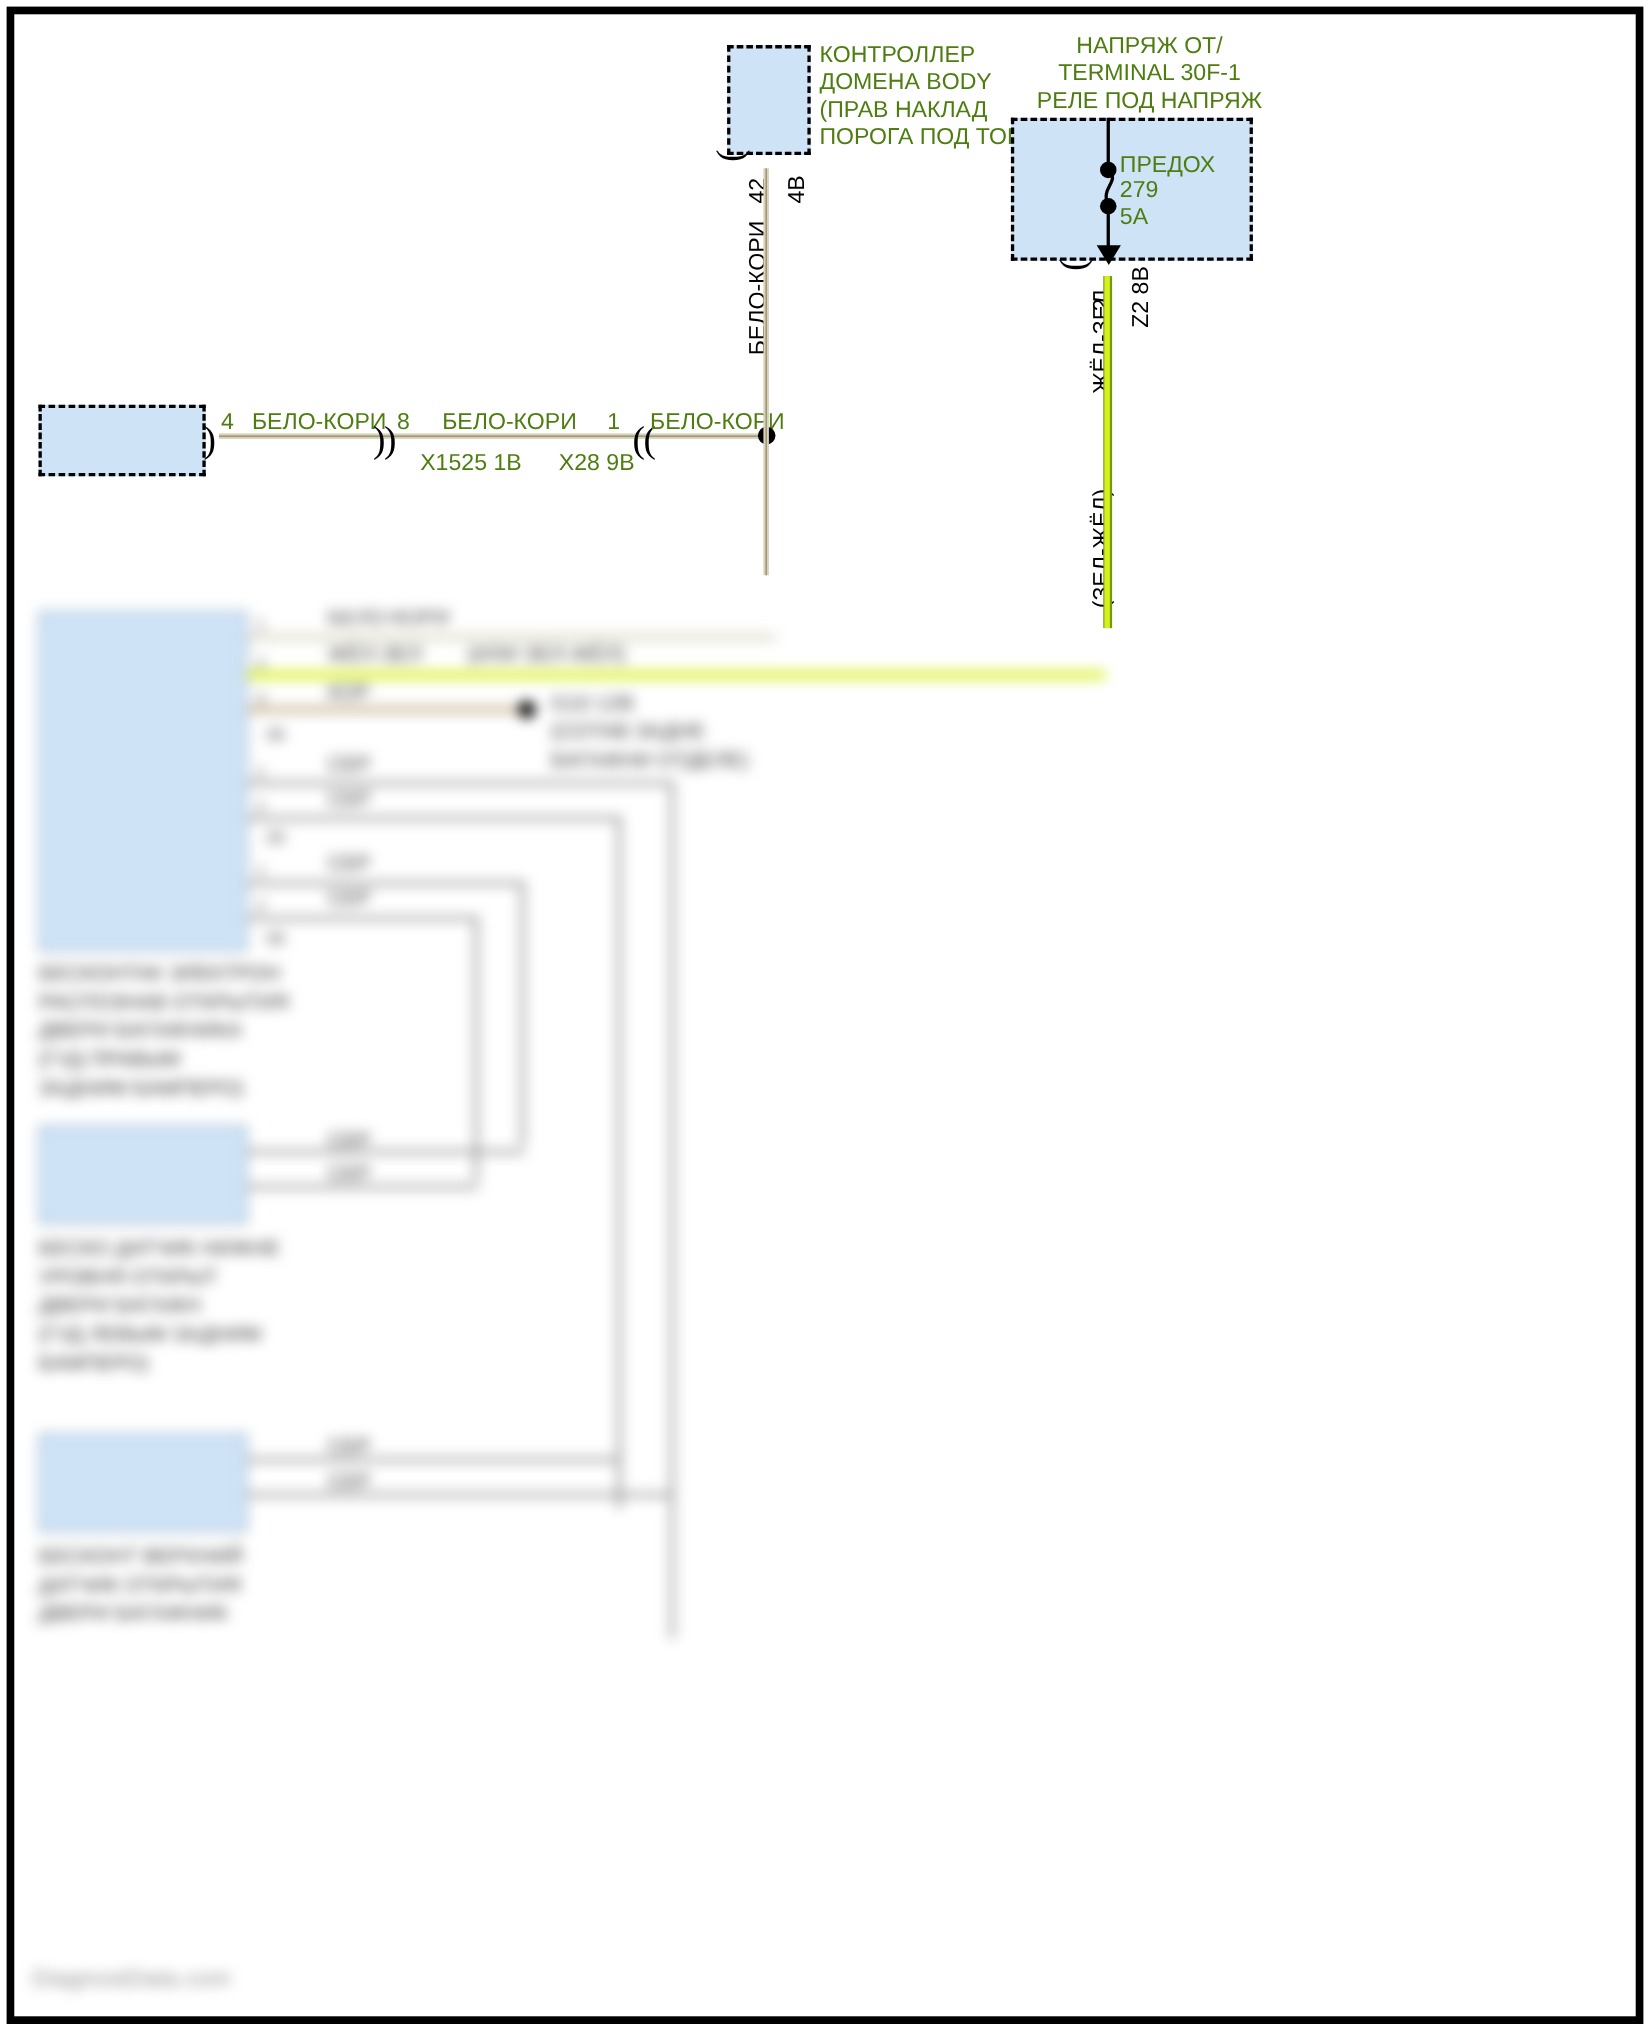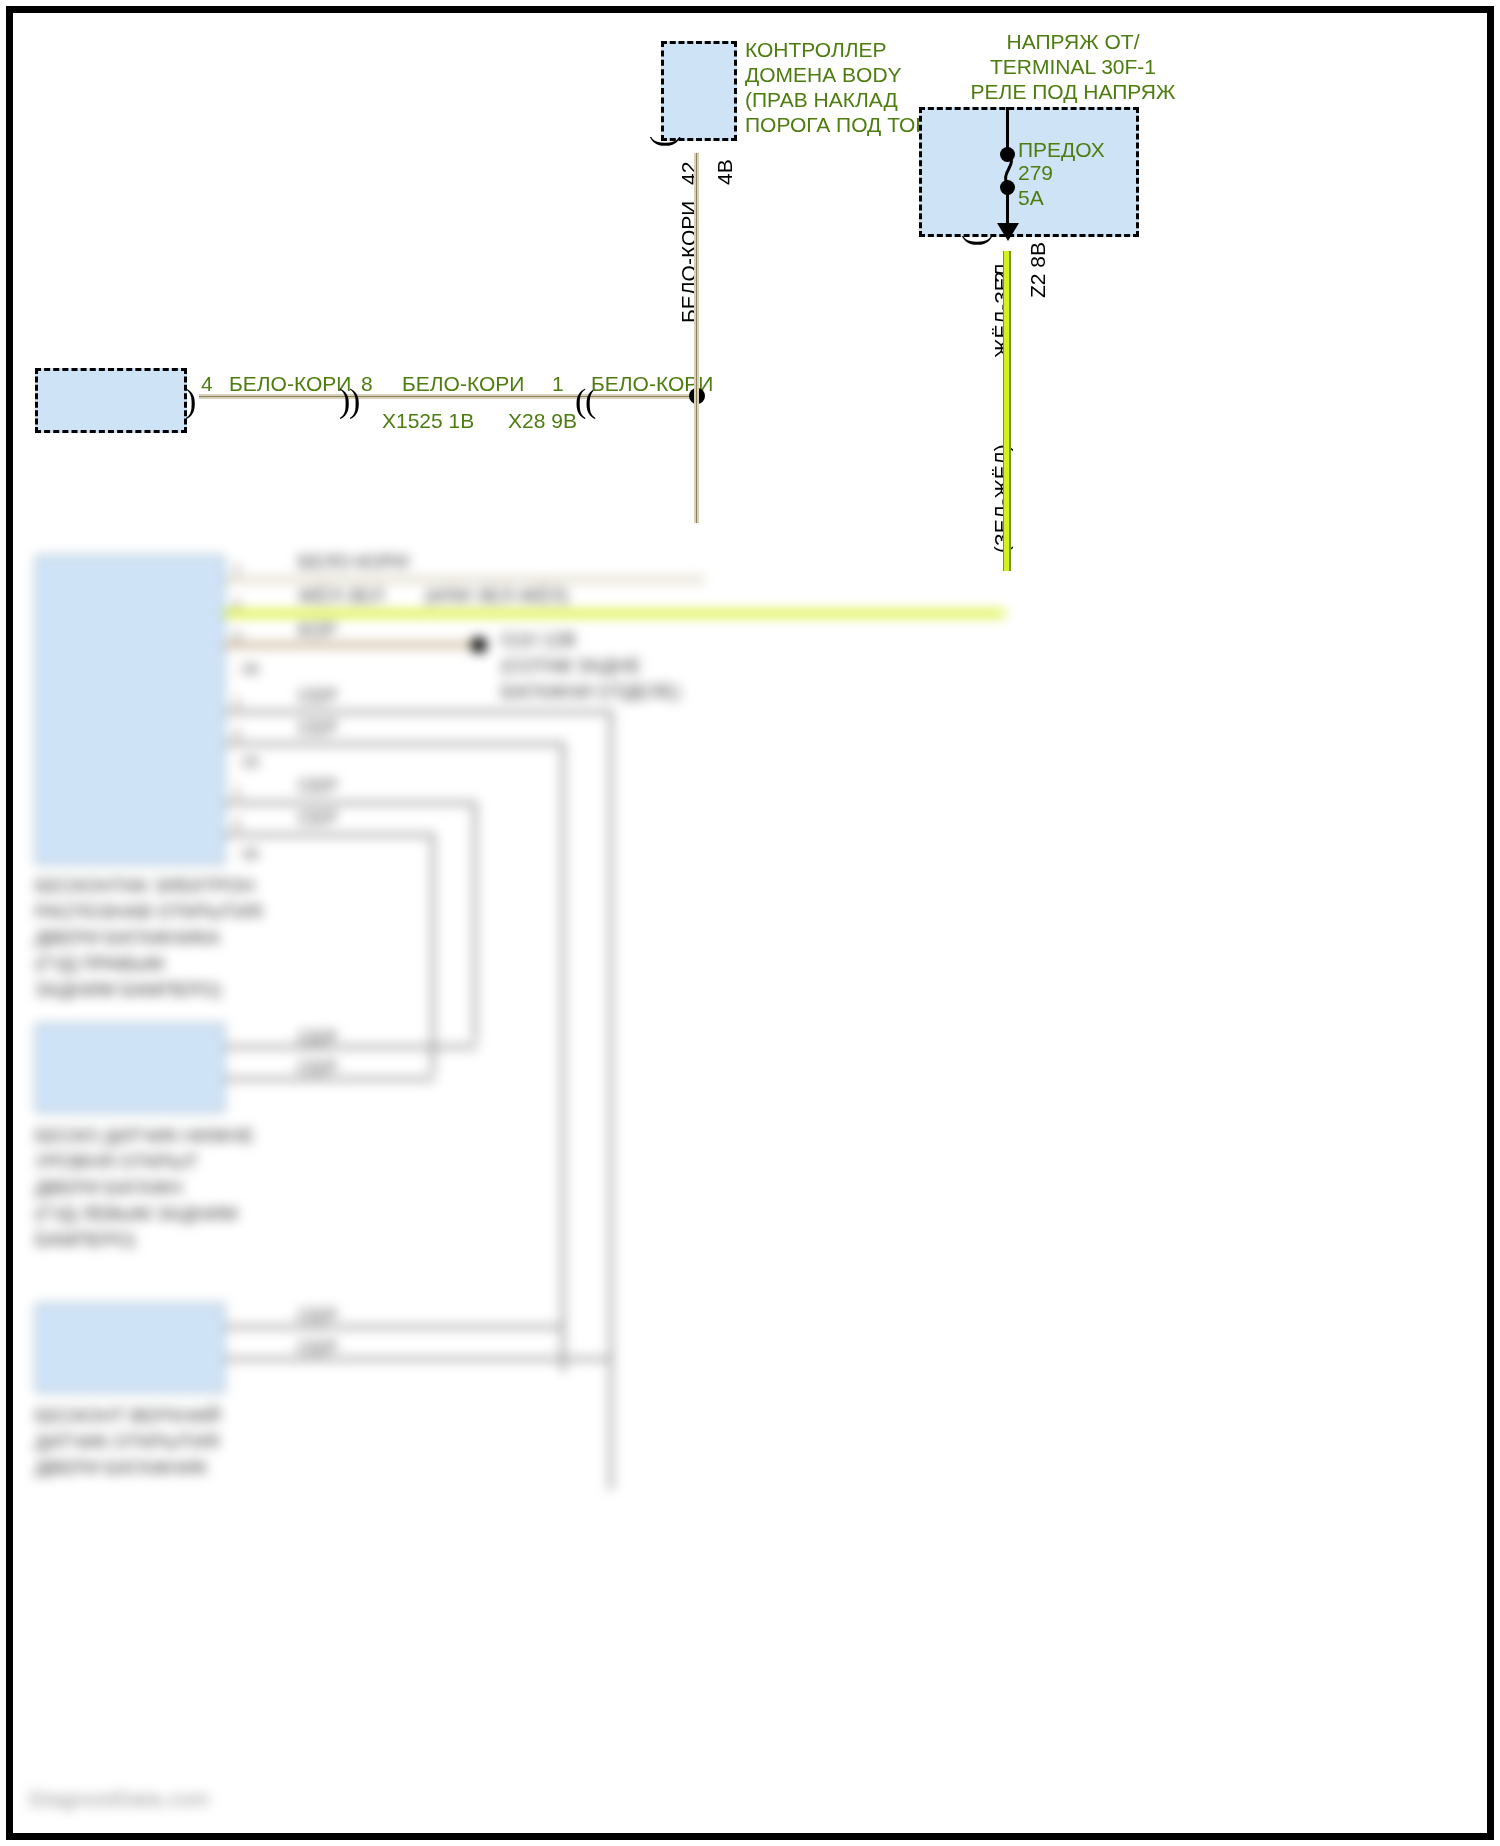--- a/index.html
+++ b/index.html
@@ -152,21 +152,21 @@
 
     <div class="conn" style="left:672px; top:123px; transform:rotate(90deg); transform-origin:0 0;">)</div>
 
     <div class="vlabel" style="left:664px; top:172px;">42</div>
     <div class="vlabel" style="left:700px; top:172px;">4B</div>
     <div class="vlabel" style="left:664px; top:310px;">БЕЛО-КОРИ</div>
 
     <div class="wire w-v c-white-brown" style="left:681px; top:140px; width:5px; height:370px;"></div>
     <div class="wire w-v c-white-brown-core" style="left:683px; top:140px; width:1px; height:370px;"></div>
 
-    <div class="lbl center" style="left:910px; top:16px; width:300px;">НАПРЯЖ ОТ/
+    <div class="lbl center" style="left:882px; top:16px; width:300px;">НАПРЯЖ ОТ/
 TERMINAL 30F-1
 РЕЛЕ ПОД НАПРЯЖ</div>
 
     <div class="box-dashed" style="left:906px; top:94px; width:220px; height:130px;"></div>
 
     <div class="wire w-v c-black" style="left:993px; top:94px; width:3px; height:50px;"></div>
     <div class="dot" style="left:987px; top:134px; width:15px; height:15px;"></div>
     <svg style="position:absolute; left:984px; top:142px;" width="26" height="32" viewBox="0 0 26 32">
       <path d="M11 1 C 22 9, 2 17, 11 31" stroke="#000" stroke-width="3" fill="none"></path>
     </svg>

